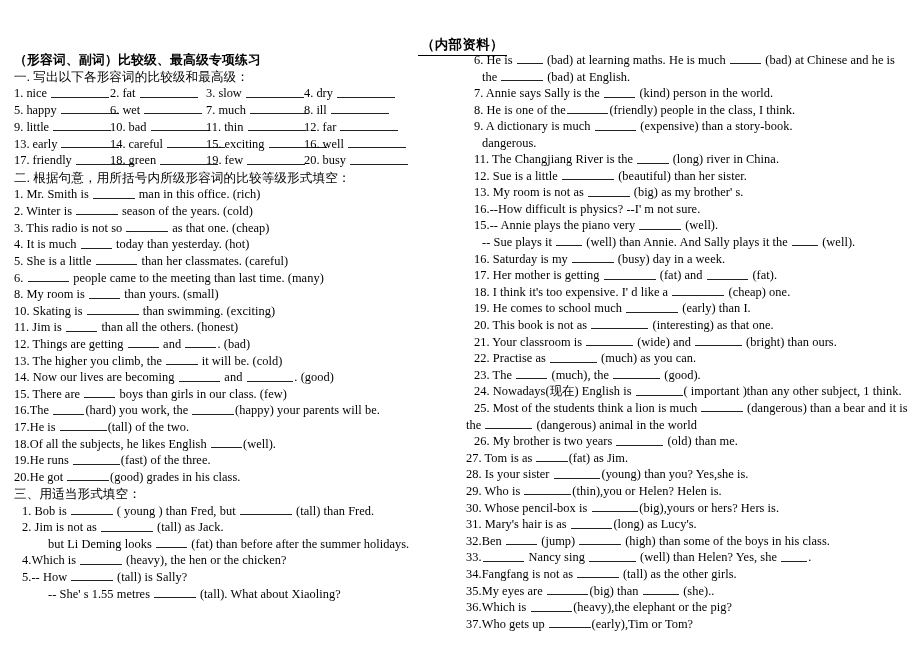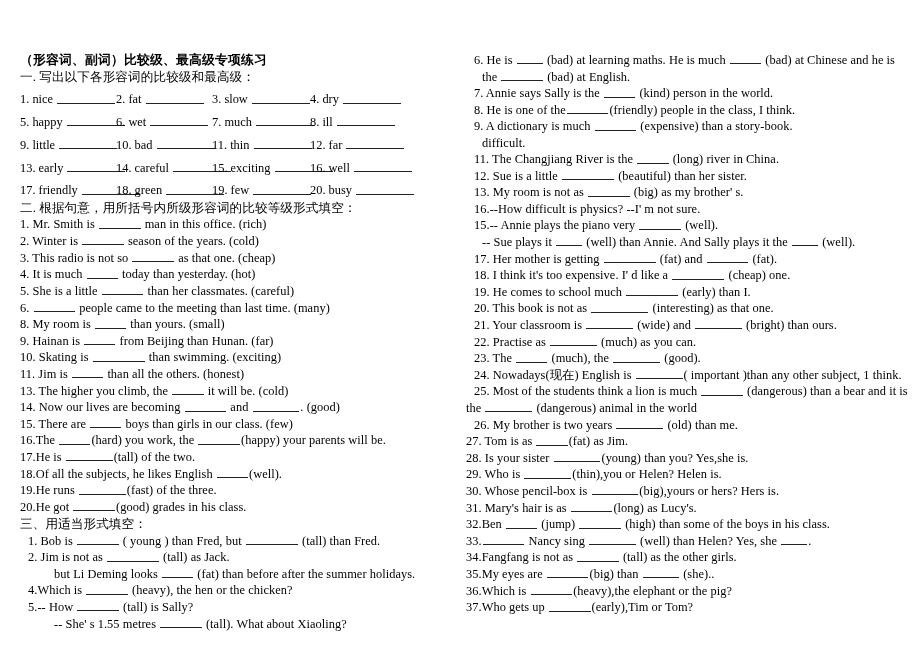--- a/index.html
+++ b/index.html
@@ -34,21 +34,21 @@
     letter-spacing: 0.3px;
     border-bottom: 1.2px solid #000;
     padding: 0 3px 1px 3px;
     white-space: nowrap;
   }
   .col {
     position: absolute;
     top: 52px;
   }
   .col-left {
-    left: 20px;
+    left: 14px;
     width: 420px;
   }
   .col-right {
     left: 466px;
     width: 448px;
   }
   .doc-title {
     font-size: 12.8px;
     font-weight: bold;
     letter-spacing: 0.2px;
@@ -76,31 +76,33 @@
     display: inline-block;
     border-bottom: 1px solid #222;
     vertical-align: baseline;
     height: 0.92em;
     margin: 0 1px;
   }
   .grid-row {
     font-size: 12.4px;
     line-height: 16.4px;
     white-space: nowrap;
-    margin-top: 6px;
   }
   .cell {
     display: inline-block;
   }
 </style>
 </head>
 <body>
 
 <div id="page">
 
+  <div class="header-row">
+    <div class="header-title">（内部资料）</div>
+  </div>
 
   <div class="col col-left">
 
     <div class="doc-title">（形容词、副词）比较级、最高级专项练习</div>
 
     <div class="section-head">一. 写出以下各形容词的比较级和最高级：</div>
 
     <div id="word-grid">
         <div class="grid-row"><span class="cell" style="width: 96px;"><span>1. nice </span><span class="blank" style="width: 58px;"></span></span><span class="cell" style="width: 96px;"><span>2. fat </span><span class="blank" style="width: 58px;"></span></span><span class="cell" style="width: 98px;"><span>3. slow </span><span class="blank" style="width: 58px;"></span></span><span class="cell" style="width: 130px;"><span>4. dry </span><span class="blank" style="width: 58px;"></span></span></div>
         <div class="grid-row"><span class="cell" style="width: 96px;"><span>5. happy </span><span class="blank" style="width: 58px;"></span></span><span class="cell" style="width: 96px;"><span>6. wet </span><span class="blank" style="width: 58px;"></span></span><span class="cell" style="width: 98px;"><span>7. much </span><span class="blank" style="width: 58px;"></span></span><span class="cell" style="width: 130px;"><span>8. ill </span><span class="blank" style="width: 58px;"></span></span></div>
@@ -112,23 +114,23 @@
     <div class="section-head">二. 根据句意，用所括号内所级形容词的比较等级形式填空：</div>
 
     <div id="sec2-list">
         <div class="line">1. Mr. Smith is <span class="blank" style="width: 41.6px;"></span> man in this office. (rich)</div>
         <div class="line">2. Winter is <span class="blank" style="width: 41.6px;"></span> season of the years. (cold)</div>
         <div class="line">3. This radio is not so <span class="blank" style="width: 41.6px;"></span> as that one. (cheap)</div>
         <div class="line">4. It is much <span class="blank" style="width: 31.2px;"></span> today than yesterday. (hot)</div>
         <div class="line">5. She is a little <span class="blank" style="width: 41.6px;"></span> than her classmates. (careful)</div>
         <div class="line">6. <span class="blank" style="width: 41.6px;"></span> people came to the meeting than last time. (many)</div>
         <div class="line">8. My room is <span class="blank" style="width: 31.2px;"></span> than yours. (small)</div>
-        <div class="line">9. Hainan is <span class="blank" style="width: 31.2px;"></span> from Beijing than Hunan. (far)</div>
         <div class="line">10. Skating is <span class="blank" style="width: 52px;"></span> than swimming. (exciting)</div>
         <div class="line">11. Jim is <span class="blank" style="width: 31.2px;"></span> than all the others. (honest)</div>
+        <div class="line">12. Things are getting <span class="blank" style="width: 31.2px;"></span> and <span class="blank" style="width: 31.2px;"></span>. (bad)</div>
         <div class="line">13. The higher you climb, the <span class="blank" style="width: 31.2px;"></span> it will be. (cold)</div>
         <div class="line">14. Now our lives are becoming <span class="blank" style="width: 41.6px;"></span> and <span class="blank" style="width: 46.8px;"></span>. (good)</div>
         <div class="line">15. There are <span class="blank" style="width: 31.2px;"></span> boys than girls in our class. (few)</div>
         <div class="line">16.The <span class="blank" style="width: 31.2px;"></span>(hard) you work, the <span class="blank" style="width: 41.6px;"></span>(happy) your parents will be.</div>
         <div class="line">17.He is <span class="blank" style="width: 46.8px;"></span>(tall) of the two.</div>
         <div class="line">18.Of all the subjects, he likes English <span class="blank" style="width: 31.2px;"></span>(well).</div>
         <div class="line">19.He runs <span class="blank" style="width: 46.8px;"></span>(fast) of the three.</div>
         <div class="line">20.He got <span class="blank" style="width: 41.6px;"></span>(good) grades in his class.</div>
       </div>
 
@@ -145,27 +147,28 @@
 
   </div>
 
   <div class="col col-right">
     <div id="right-list">
         <div class="line indent1">6. He is <span class="blank" style="width: 26px;"></span> (bad) at learning maths.    He is much <span class="blank" style="width: 31.2px;"></span> (bad) at Chinese and he is</div>
         <div class="line indent2">the <span class="blank" style="width: 41.6px;"></span> (bad) at English.</div>
         <div class="line indent1">7. Annie says Sally is the <span class="blank" style="width: 31.2px;"></span> (kind) person in the world.</div>
         <div class="line indent1">8. He is one of the<span class="blank" style="width: 41.6px;"></span>(friendly) people in the class, I think.</div>
         <div class="line indent1">9. A dictionary is much <span class="blank" style="width: 41.6px;"></span>  (expensive)   than a story-book.</div>
-        <div class="line indent2">difficult.</div>
+        <div class="line indent2">dangerous.</div>
         <div class="line indent1">11. The Changjiang River is the <span class="blank" style="width: 31.2px;"></span> (long) river in China.</div>
         <div class="line indent1">12. Sue is a little <span class="blank" style="width: 52px;"></span> (beautiful) than her sister.</div>
         <div class="line indent1">13. My room is not as <span class="blank" style="width: 41.6px;"></span> (big) as my brother' s.</div>
         <div class="line indent1">16.--How difficult is physics?       --I' m not sure.</div>
         <div class="line indent1">15.-- Annie plays the piano very <span class="blank" style="width: 41.6px;"></span> (well).</div>
         <div class="line indent2">-- Sue plays it <span class="blank" style="width: 26px;"></span> (well) than Annie. And Sally plays it the <span class="blank" style="width: 26px;"></span> (well).</div>
+        <div class="line indent1">16. Saturday is my <span class="blank" style="width: 41.6px;"></span> (busy) day in a week.</div>
         <div class="line indent1">17. Her mother is getting <span class="blank" style="width: 52px;"></span> (fat) and <span class="blank" style="width: 41.6px;"></span> (fat).</div>
         <div class="line indent1">18. I think it's too expensive. I' d like a  <span class="blank" style="width: 52px;"></span> (cheap) one.</div>
         <div class="line indent1">19. He comes to school much <span class="blank" style="width: 52px;"></span> (early) than I.</div>
         <div class="line indent1">20. This book is not as <span class="blank" style="width: 57.2px;"></span> (interesting) as    that one.</div>
         <div class="line indent1">21. Your classroom is <span class="blank" style="width: 46.8px;"></span> (wide) and <span class="blank" style="width: 46.8px;"></span> (bright) than ours.</div>
         <div class="line indent1">22. Practise as <span class="blank" style="width: 46.8px;"></span> (much) as you can.</div>
         <div class="line indent1">23. The <span class="blank" style="width: 31.2px;"></span> (much), the <span class="blank" style="width: 46.8px;"></span> (good).</div>
         <div class="line indent1">24. Nowadays(现在) English is <span class="blank" style="width: 46.8px;"></span>( important )than any other subject, 1 think.</div>
         <div class="line indent1">25. Most of the students think a lion is much <span class="blank" style="width: 41.6px;"></span> (dangerous) than a bear and it is</div>
         <div class="line">the <span class="blank" style="width: 46.8px;"></span> (dangerous) animal in the world</div>

